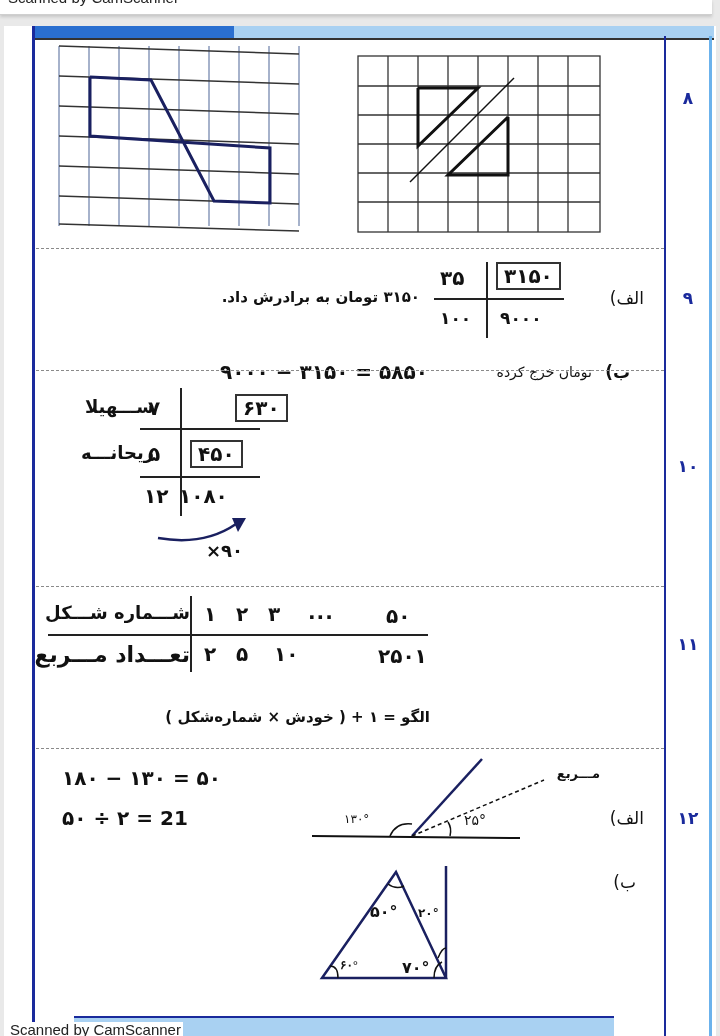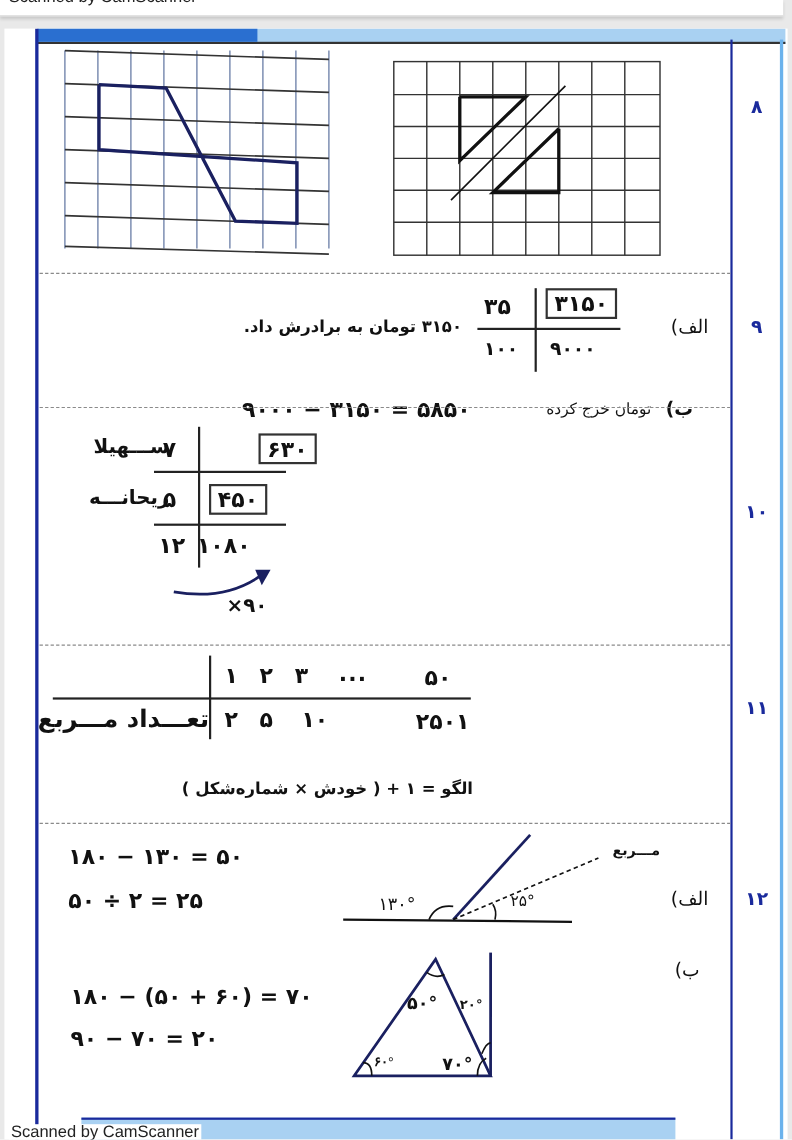--- a/index.html
+++ b/index.html
@@ -126,54 +126,53 @@
     </svg>
     <div class="num" style="left:122px;top:152px;font-size:18px;margin-left:40px;">×۹۰</div>
   </div>
 
   <div class="dotsep" style="top:560px;"></div>
 
   <div class="qnum" style="top:608px;">۱۱</div>
   <div style="position:absolute;left:44px;top:570px;width:390px;height:80px;">
     <div class="vbar" style="left:142px;top:0;height:76px;"></div>
     <div class="hline" style="left:0;top:38px;width:380px;"></div>
+    <div class="fa" style="right:248px;top:6px;font-size:18px;font-weight:bold;">شـــماره شـــکل</div>
     <div class="num" style="left:156px;top:6px;">۱</div>
     <div class="num" style="left:188px;top:6px;">۲</div>
     <div class="num" style="left:220px;top:6px;">۳</div>
     <div class="num" style="left:260px;top:4px;">...</div>
     <div class="num" style="left:338px;top:8px;">۵۰</div>
     <div class="fa" style="right:248px;top:46px;font-size:22px;font-weight:bold;">تعـــداد مـــربع</div>
     <div class="num" style="left:156px;top:46px;">۲</div>
     <div class="num" style="left:188px;top:46px;">۵</div>
     <div class="num" style="left:226px;top:46px;">۱۰</div>
     <div class="num" style="left:330px;top:48px;">۲۵۰۱</div>
   </div>
   <div class="fa" style="right:286px;top:682px;font-size:15px;font-weight:bold;">الگو = ۱ + ( خودش × شماره‌شکل )</div>
 
   <div class="dotsep" style="top:722px;"></div>
 
   <div class="qnum" style="top:782px;">۱۲</div>
   <div class="fa" style="right:72px;top:782px;font-size:17px;">الف)</div>
   <div class="num" style="left:58px;top:740px;">۱۸۰ − ۱۳۰ = ۵۰</div>
-  <div class="num" style="left:58px;top:780px;">۵۰ ÷ ۲ = ۲۵</div>
+  <div class="num" style="left:58px;top:780px;">۵۰ ÷ ۲ = 21</div>
 
   <svg style="left:308px;top:730px;" width="220" height="90" viewBox="0 0 220 90">
     <line x1="0" y1="80" x2="208" y2="82" stroke="#111" stroke-width="2"></line>
     <line x1="100" y1="80" x2="170" y2="3" stroke="#1a2060" stroke-width="2.5"></line>
     <line x1="100" y1="80" x2="232" y2="24" stroke="#111" stroke-width="1.5" stroke-dasharray="4,3"></line>
     <path d="M78 80 Q84 66 100 68" fill="none" stroke="#111" stroke-width="1.5"></path>
     <path d="M136 66 Q140 72 138 80" fill="none" stroke="#111" stroke-width="1.5"></path>
   </svg>
   <div class="fa" style="right:116px;top:740px;font-size:13px;font-weight:bold;">مـــربع</div>
-  <div class="num" style="left:340px;top:786px;font-size:16px;font-weight:normal;">۱۳۰°</div>
+  <div class="num" style="left:340px;top:786px;font-size:12px;font-weight:normal;">۱۳۰°</div>
   <div class="num" style="left:460px;top:786px;font-size:14px;font-weight:normal;">۲۵°</div>
 
   <div class="fa" style="right:80px;top:846px;font-size:17px;">ب)</div>
-  <div class="num" style="left:60px;top:868px;">۱۸۰ − (۵۰ + ۶۰) = ۷۰</div>
-  <div class="num" style="left:60px;top:906px;">۹۰ − ۷۰ = ۲۰</div>
 
   <svg style="left:314px;top:836px;" width="140" height="120" viewBox="0 0 140 120">
     <polygon points="4,116 78,10 128,116" fill="none" stroke="#1a2060" stroke-width="2.5"></polygon>
     <line x1="128" y1="4" x2="128" y2="116" stroke="#1a2060" stroke-width="2.5"></line>
     <path d="M20 116 Q20 104 12 104" fill="none" stroke="#111" stroke-width="1.5"></path>
     <path d="M70 22 Q78 28 86 24" fill="none" stroke="#111" stroke-width="1.5"></path>
     <path d="M116 116 Q116 104 124 100" fill="none" stroke="#111" stroke-width="1.5"></path>
     <path d="M120 96 Q124 86 128 86" fill="none" stroke="#111" stroke-width="1.5"></path>
   </svg>
   <div class="num" style="left:366px;top:876px;font-size:16px;">۵۰°</div>

